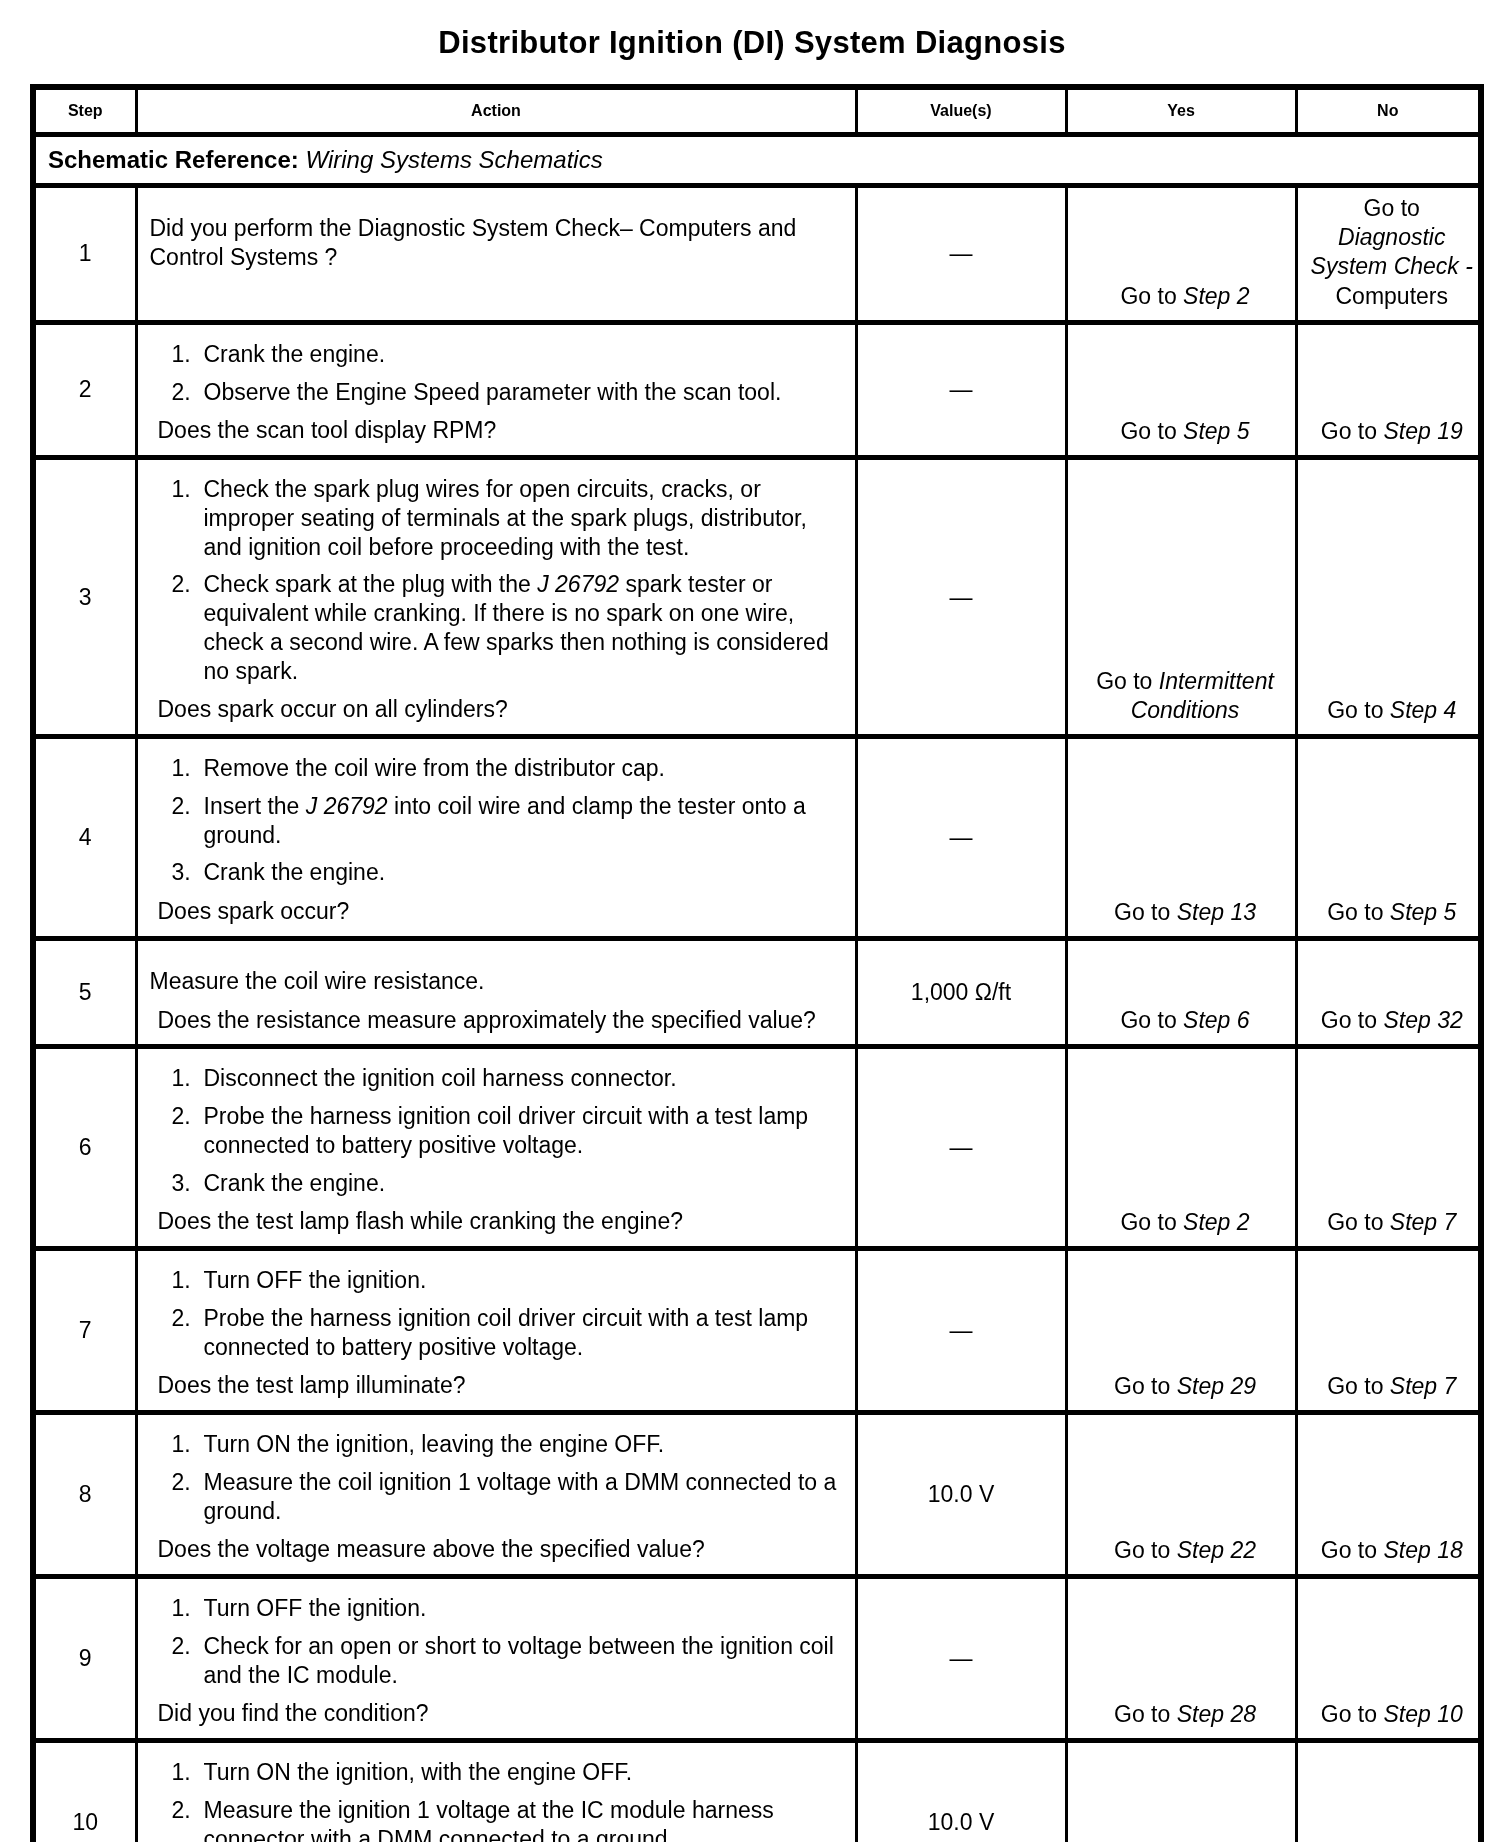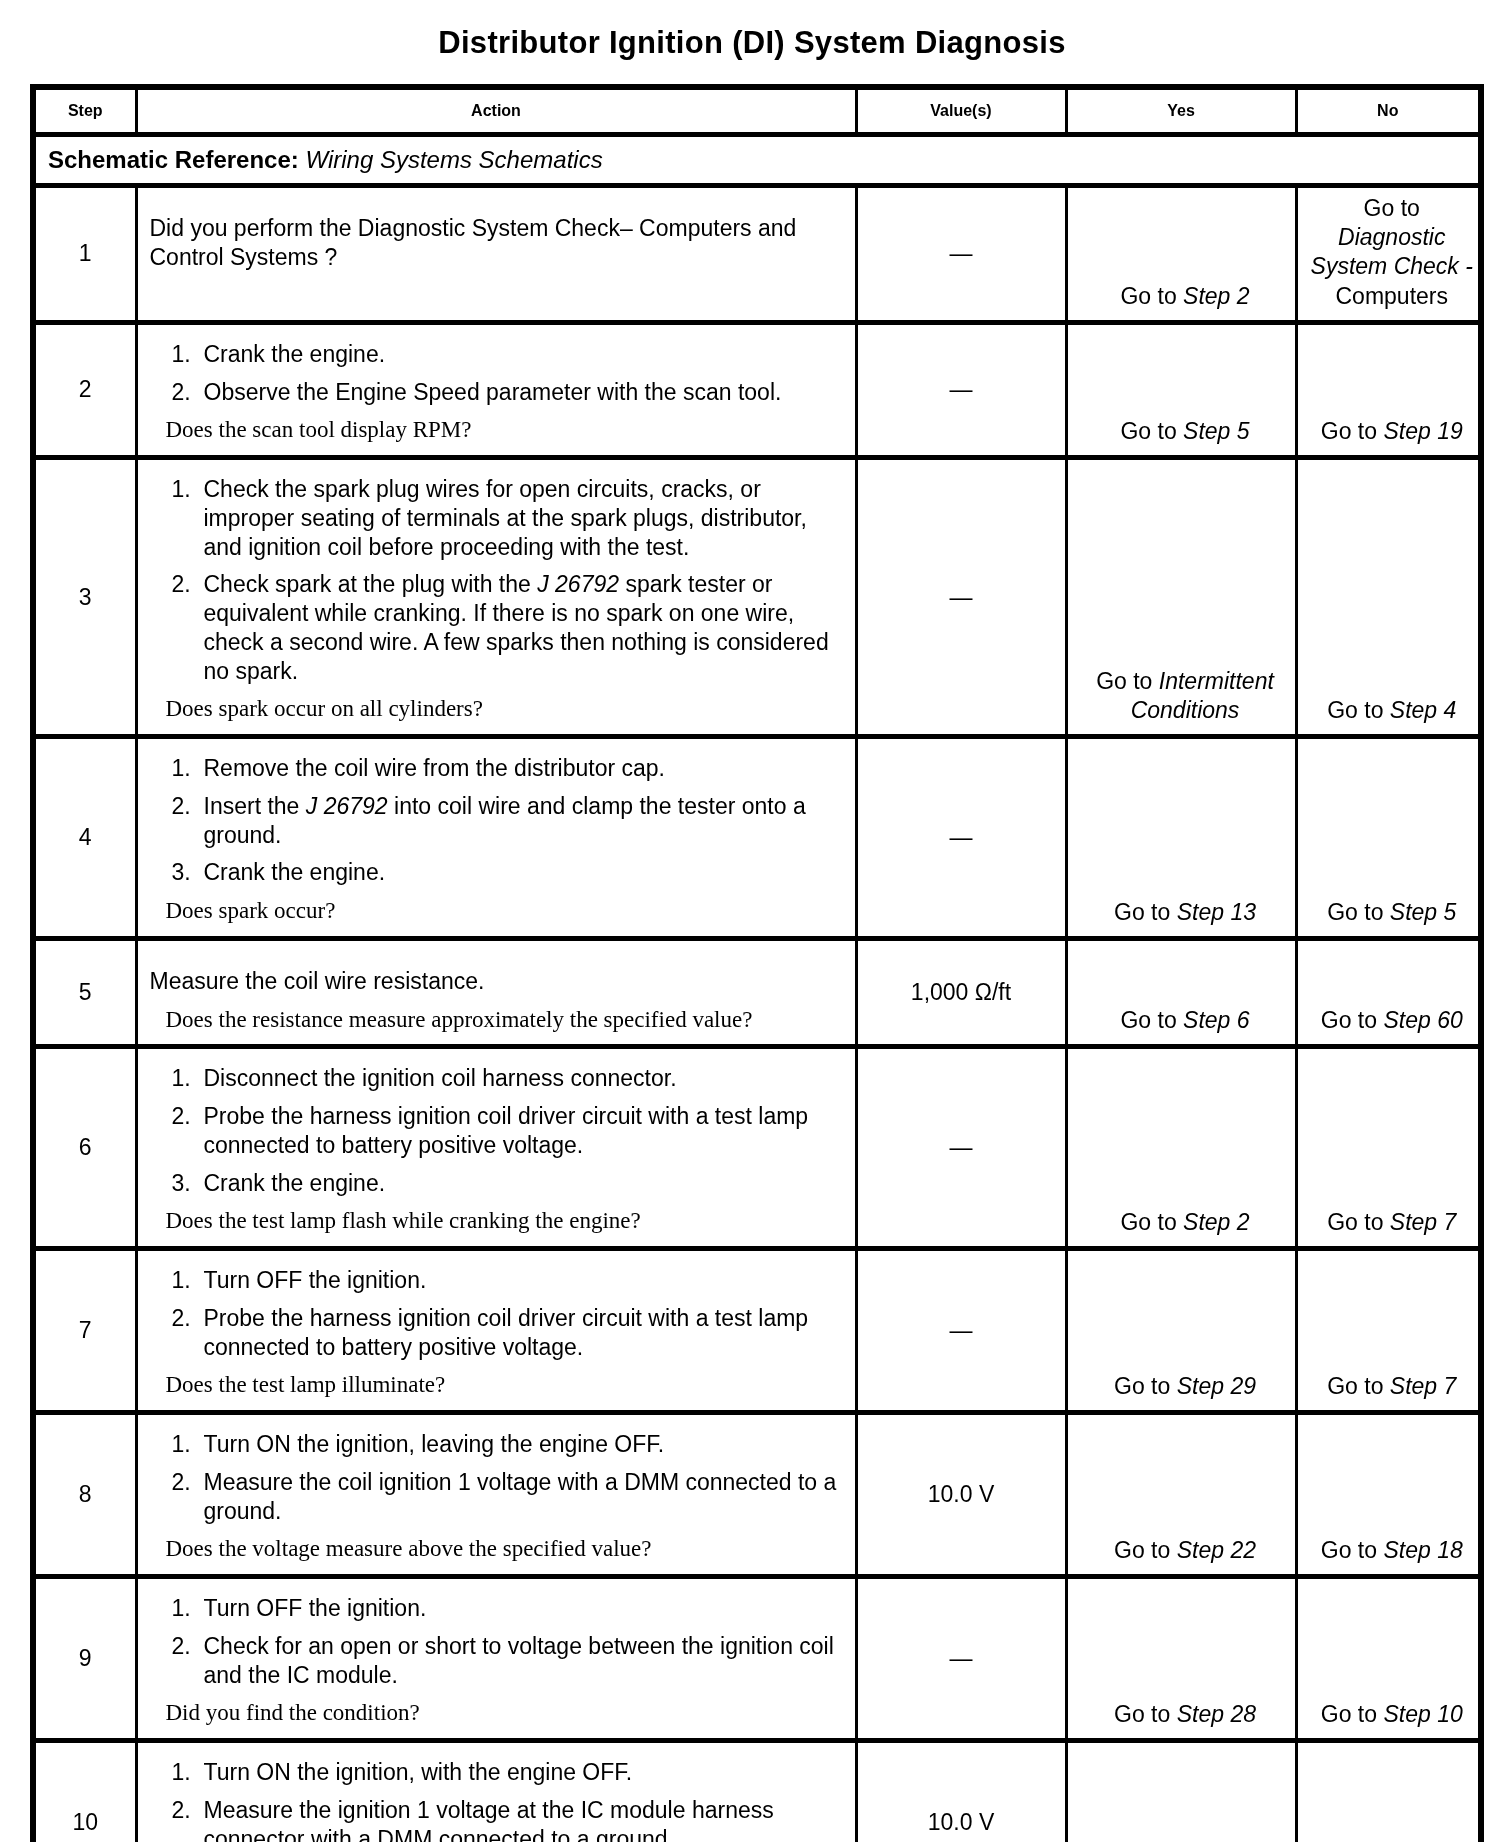--- a/index.html
+++ b/index.html
@@ -60,21 +60,21 @@
     line-height: 1.25;
     padding: 8px 10px 8px 12px;
   }
   .action-plain { margin: 18px 0 8px 0; }
   .action-item {
     display: flex;
     margin: 7px 0 9px 22px;
   }
   .item-number { flex: 0 0 32px; }
   .item-text { flex: 1 1 auto; }
-  .action-question { margin: 10px 0 2px 16px; font-family: Liberation Serif, serif; }
+  .action-question { margin: 10px 0 2px 8px; }
   td.value-cell {
     text-align: center;
     vertical-align: middle;
     font-size: 23px;
     padding: 4px;
   }
   td.yes-cell, td.no-cell {
     text-align: center;
     vertical-align: bottom;
     font-size: 23px;
@@ -180,21 +180,21 @@
         <td class="no-cell">Go to <i>Step 5</i></td>
       </tr>
       <tr>
         <td class="step-cell">5</td>
         <td class="action-cell">
           <div class="action-plain">Measure the coil wire resistance.</div>
           <div class="action-question">Does the resistance measure approximately the specified value?</div>
         </td>
         <td class="value-cell">1,000 Ω/ft</td>
         <td class="yes-cell">Go to <i>Step 6</i></td>
-        <td class="no-cell">Go to <i>Step 60</i></td>
+        <td class="no-cell">Go to <i>Step 32</i></td>
       </tr>
       <tr>
         <td class="step-cell">6</td>
         <td class="action-cell">
           <div class="action-item">
             <span class="item-number">1.</span>
             <span class="item-text">Disconnect the ignition coil harness connector.</span>
           </div>
           <div class="action-item">
             <span class="item-number">2.</span>

